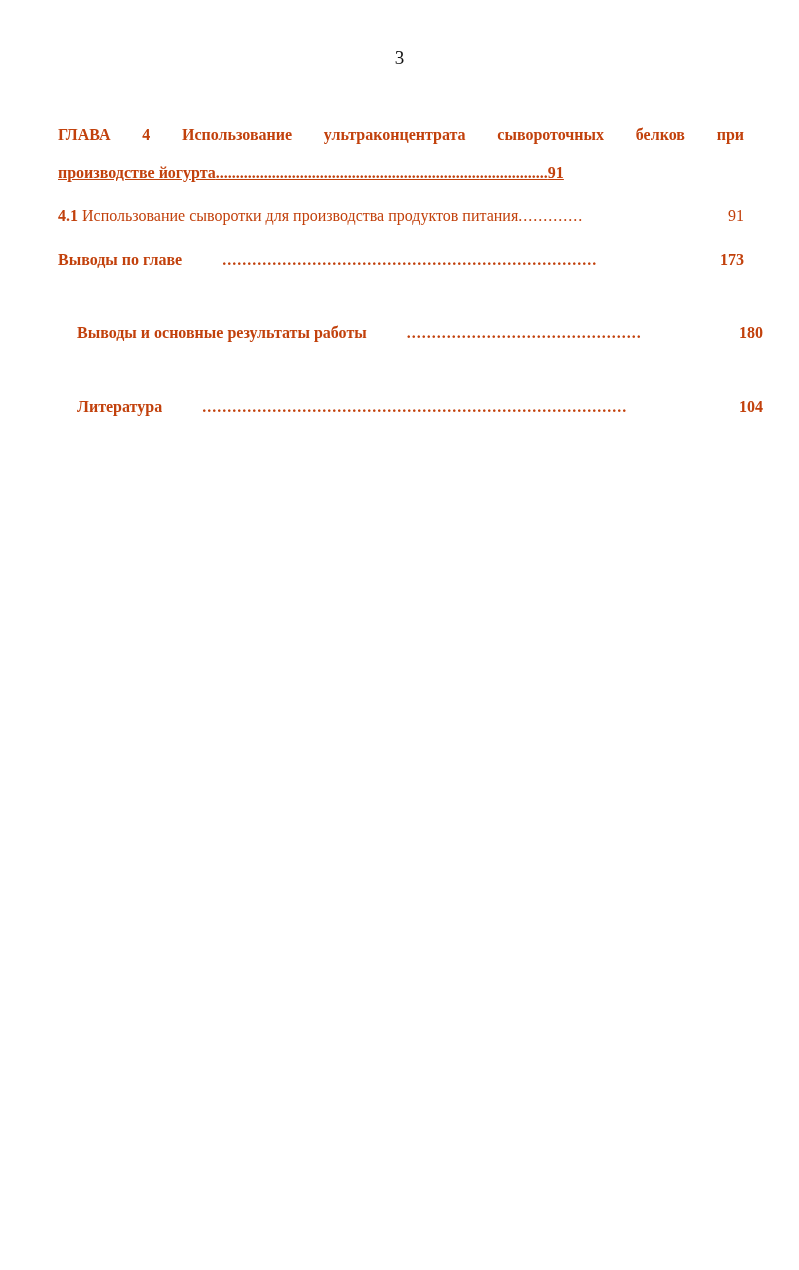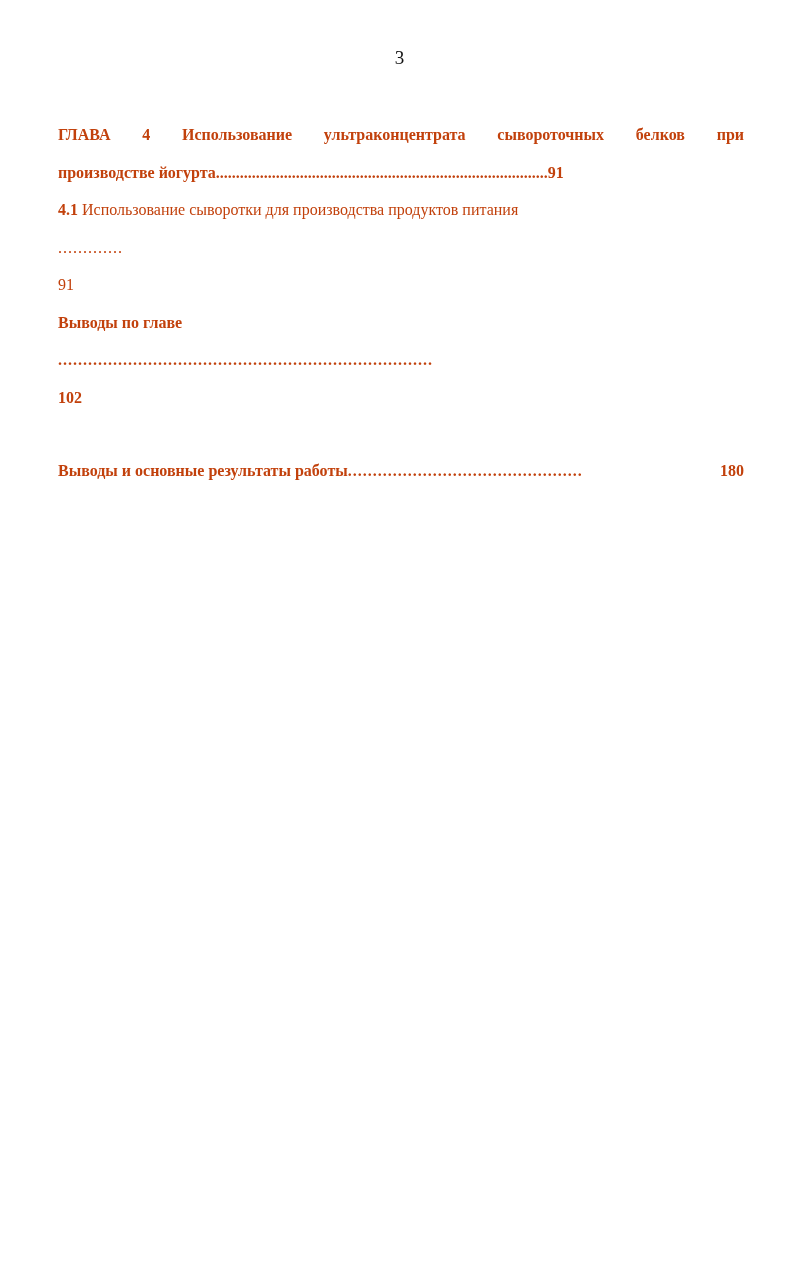--- a/index.html
+++ b/index.html
@@ -55,20 +55,21 @@
   .entry-chapter .chap-line1 {
     display: block;
     text-align: justify;
     text-align-last: justify;
     white-space: normal;
   }
   .entry-chapter .chap-line2 {
     display: flex;
     align-items: flex-end;
     white-space: nowrap;
+    text-decoration: underline;
   }
 
   
   .row {
     display: flex;
     align-items: baseline;
     white-space: nowrap;
     width: 100%;
   }
   .row .title {
@@ -78,26 +79,26 @@
     flex: 1 1 auto;
     overflow: hidden;
     letter-spacing: 1.0px;
     white-space: nowrap;
     font-weight: inherit;
   }
   .row .pageno {
     flex: 0 0 auto;
   }
 
-  .bold { font-weight: bold; }
+  .bold { font-weight: bold; gap: 40px; }
   .reg  { font-weight: normal; }
 
   .num-prefix { font-weight: bold; }
-  .gap-big { margin-top: 36px; }
-  .gap-reg { margin-top: 0px; flex-direction: column; }
+  .gap-big { margin-top: 36px; margin-left: 19px; }
+  .gap-reg { margin-top: 6px; }
 </style>
 </head>
 <body>
 
 <div class="page">
 
   <div class="folio">3</div>
 
   <div class="toc">
 
@@ -115,25 +116,30 @@
     <div class="toc-entry row gap-reg">
       <span class="title"><span class="num-prefix">4.1</span><span class="reg"> </span><span class="reg">Использование сыворотки для производства продуктов питания</span></span>
         <span class="leader reg"> .............</span>
         <span class="pageno reg">91</span>
     </div>
 
 
     <div class="toc-entry row bold gap-reg">
       <span class="title">Выводы по главе</span>
         <span class="leader">...........................................................................</span>
-        <span class="pageno">102</span>
+        <span class="pageno">173</span>
     </div>
 
     <div class="toc-entry row bold gap-big">
       <span class="title">Выводы и основные результаты работы</span>
         <span class="leader"> ...............................................</span>
         <span class="pageno">180</span>
     </div>
 
+    <div class="toc-entry row bold gap-big">
+      <span class="title">Литература</span>
+        <span class="leader">.....................................................................................</span>
+        <span class="pageno">104</span>
+    </div>
 
 
   </div>
 </div>
 
 </body></html>

